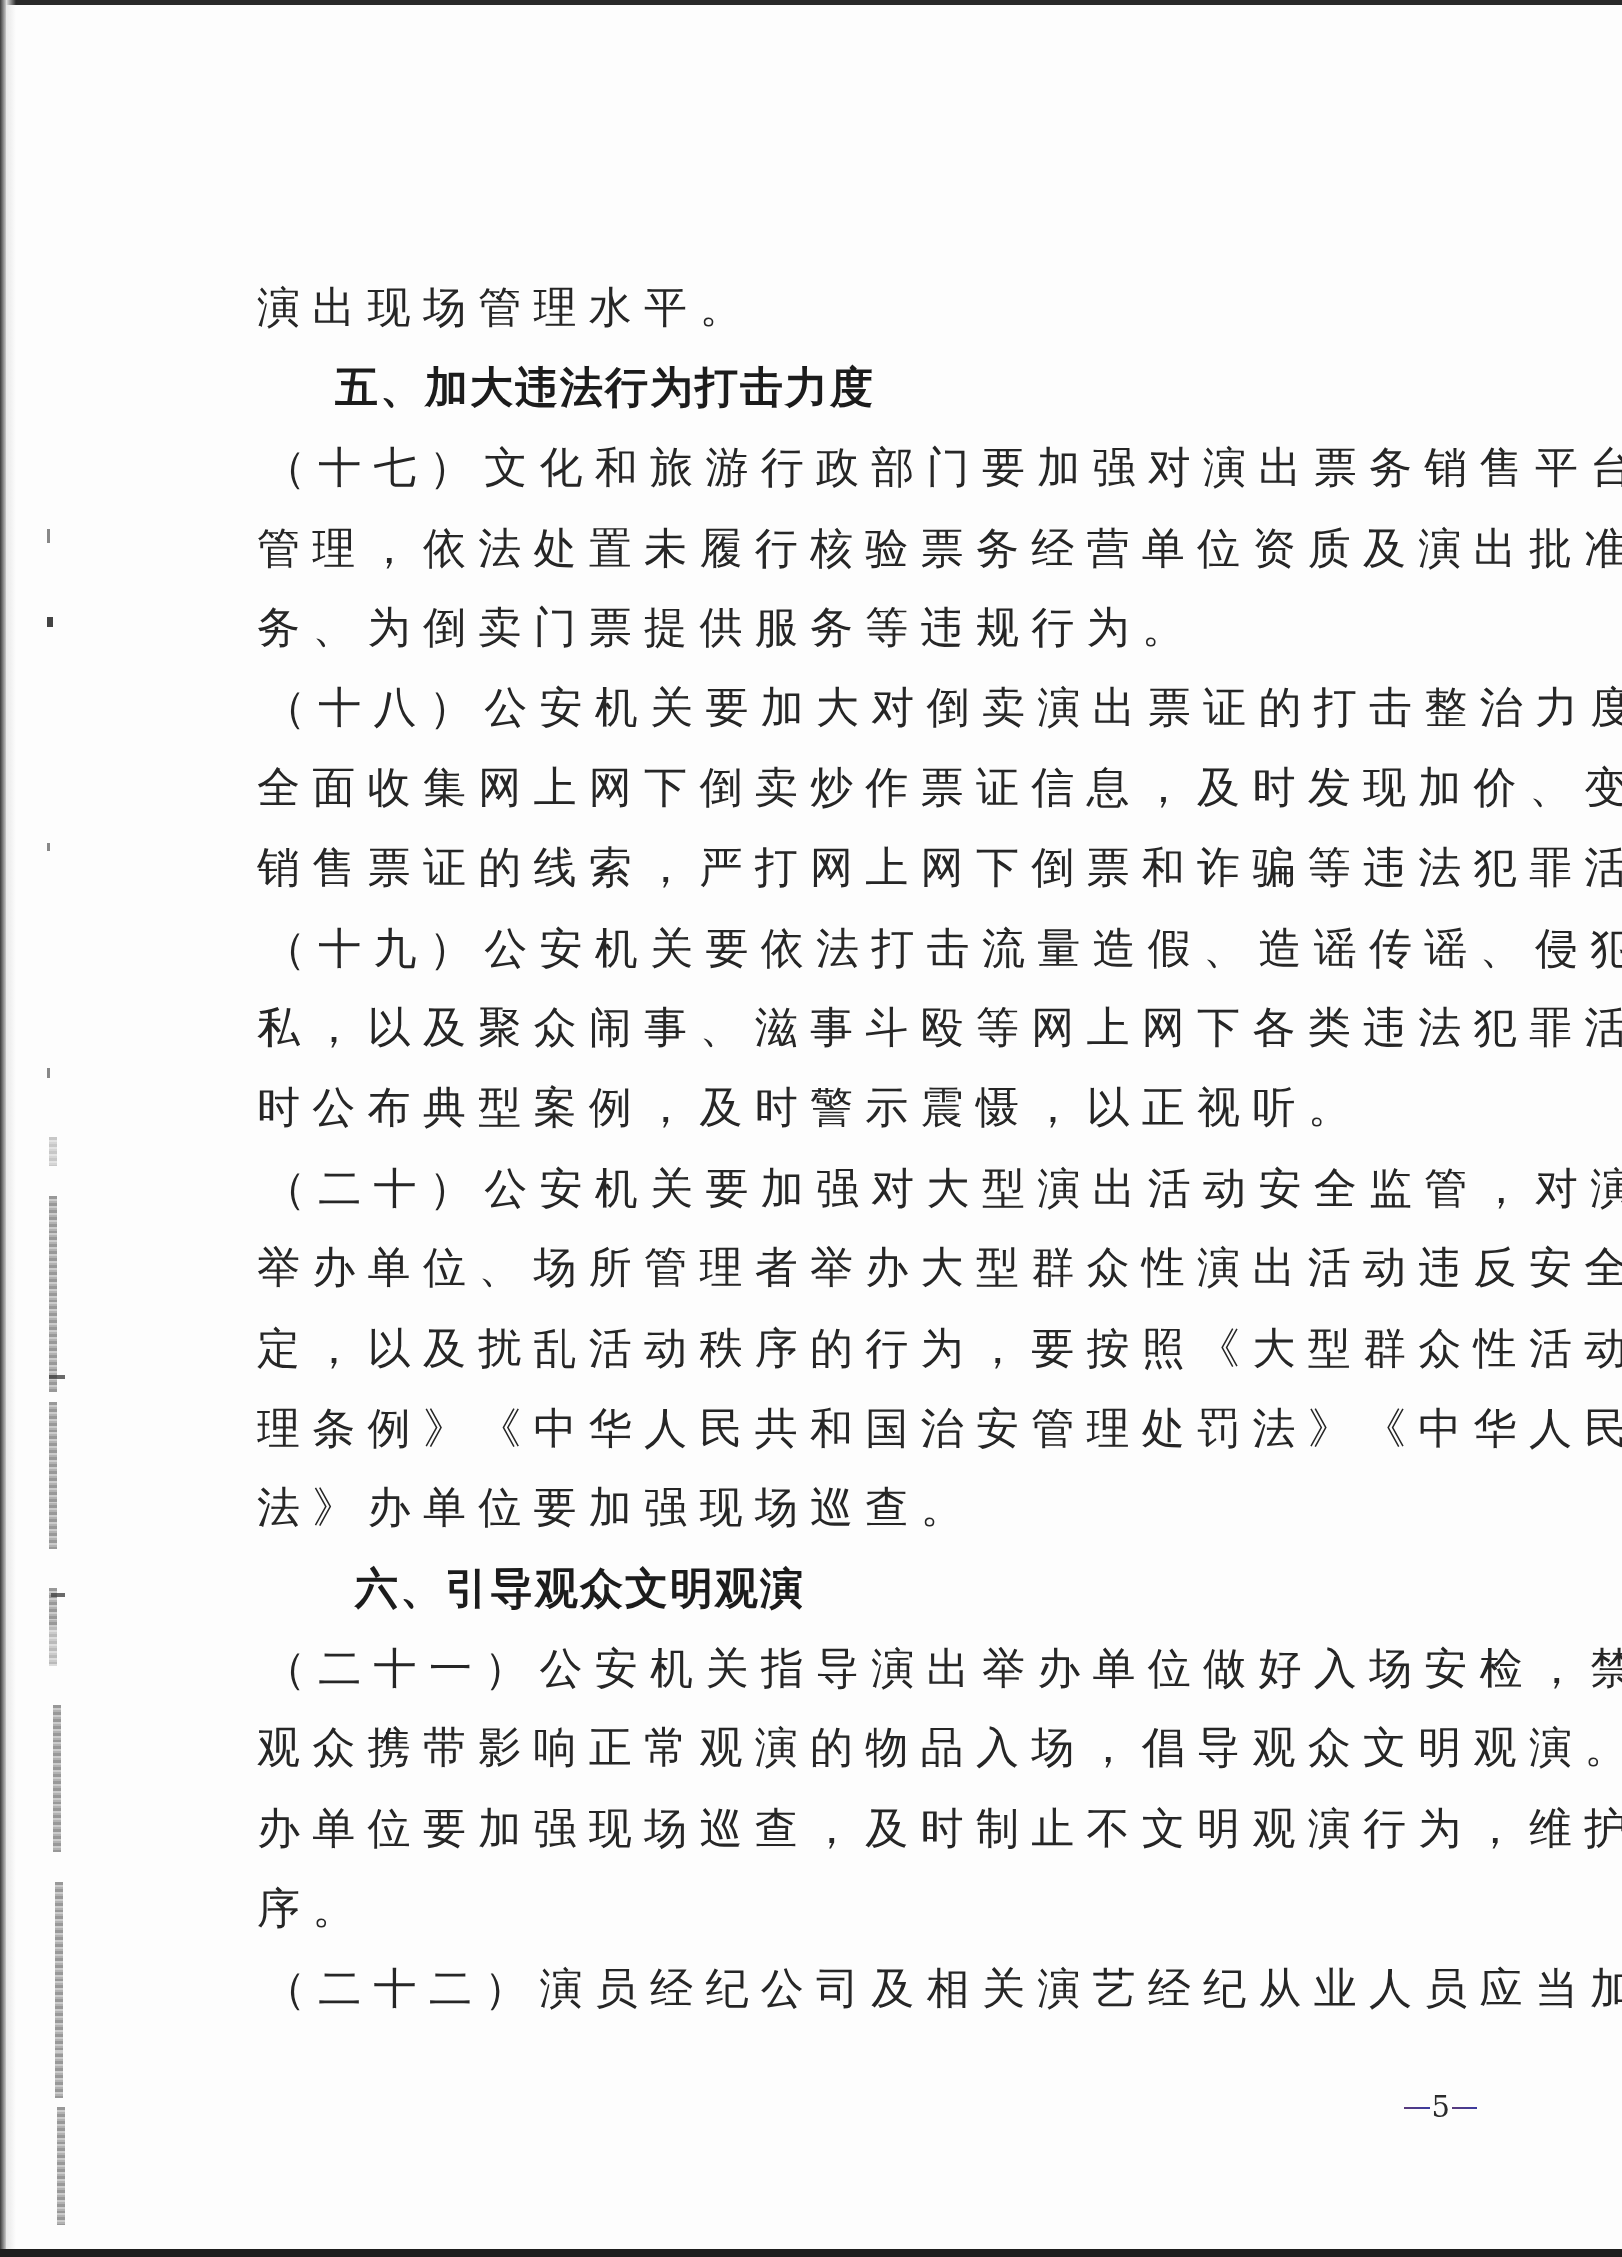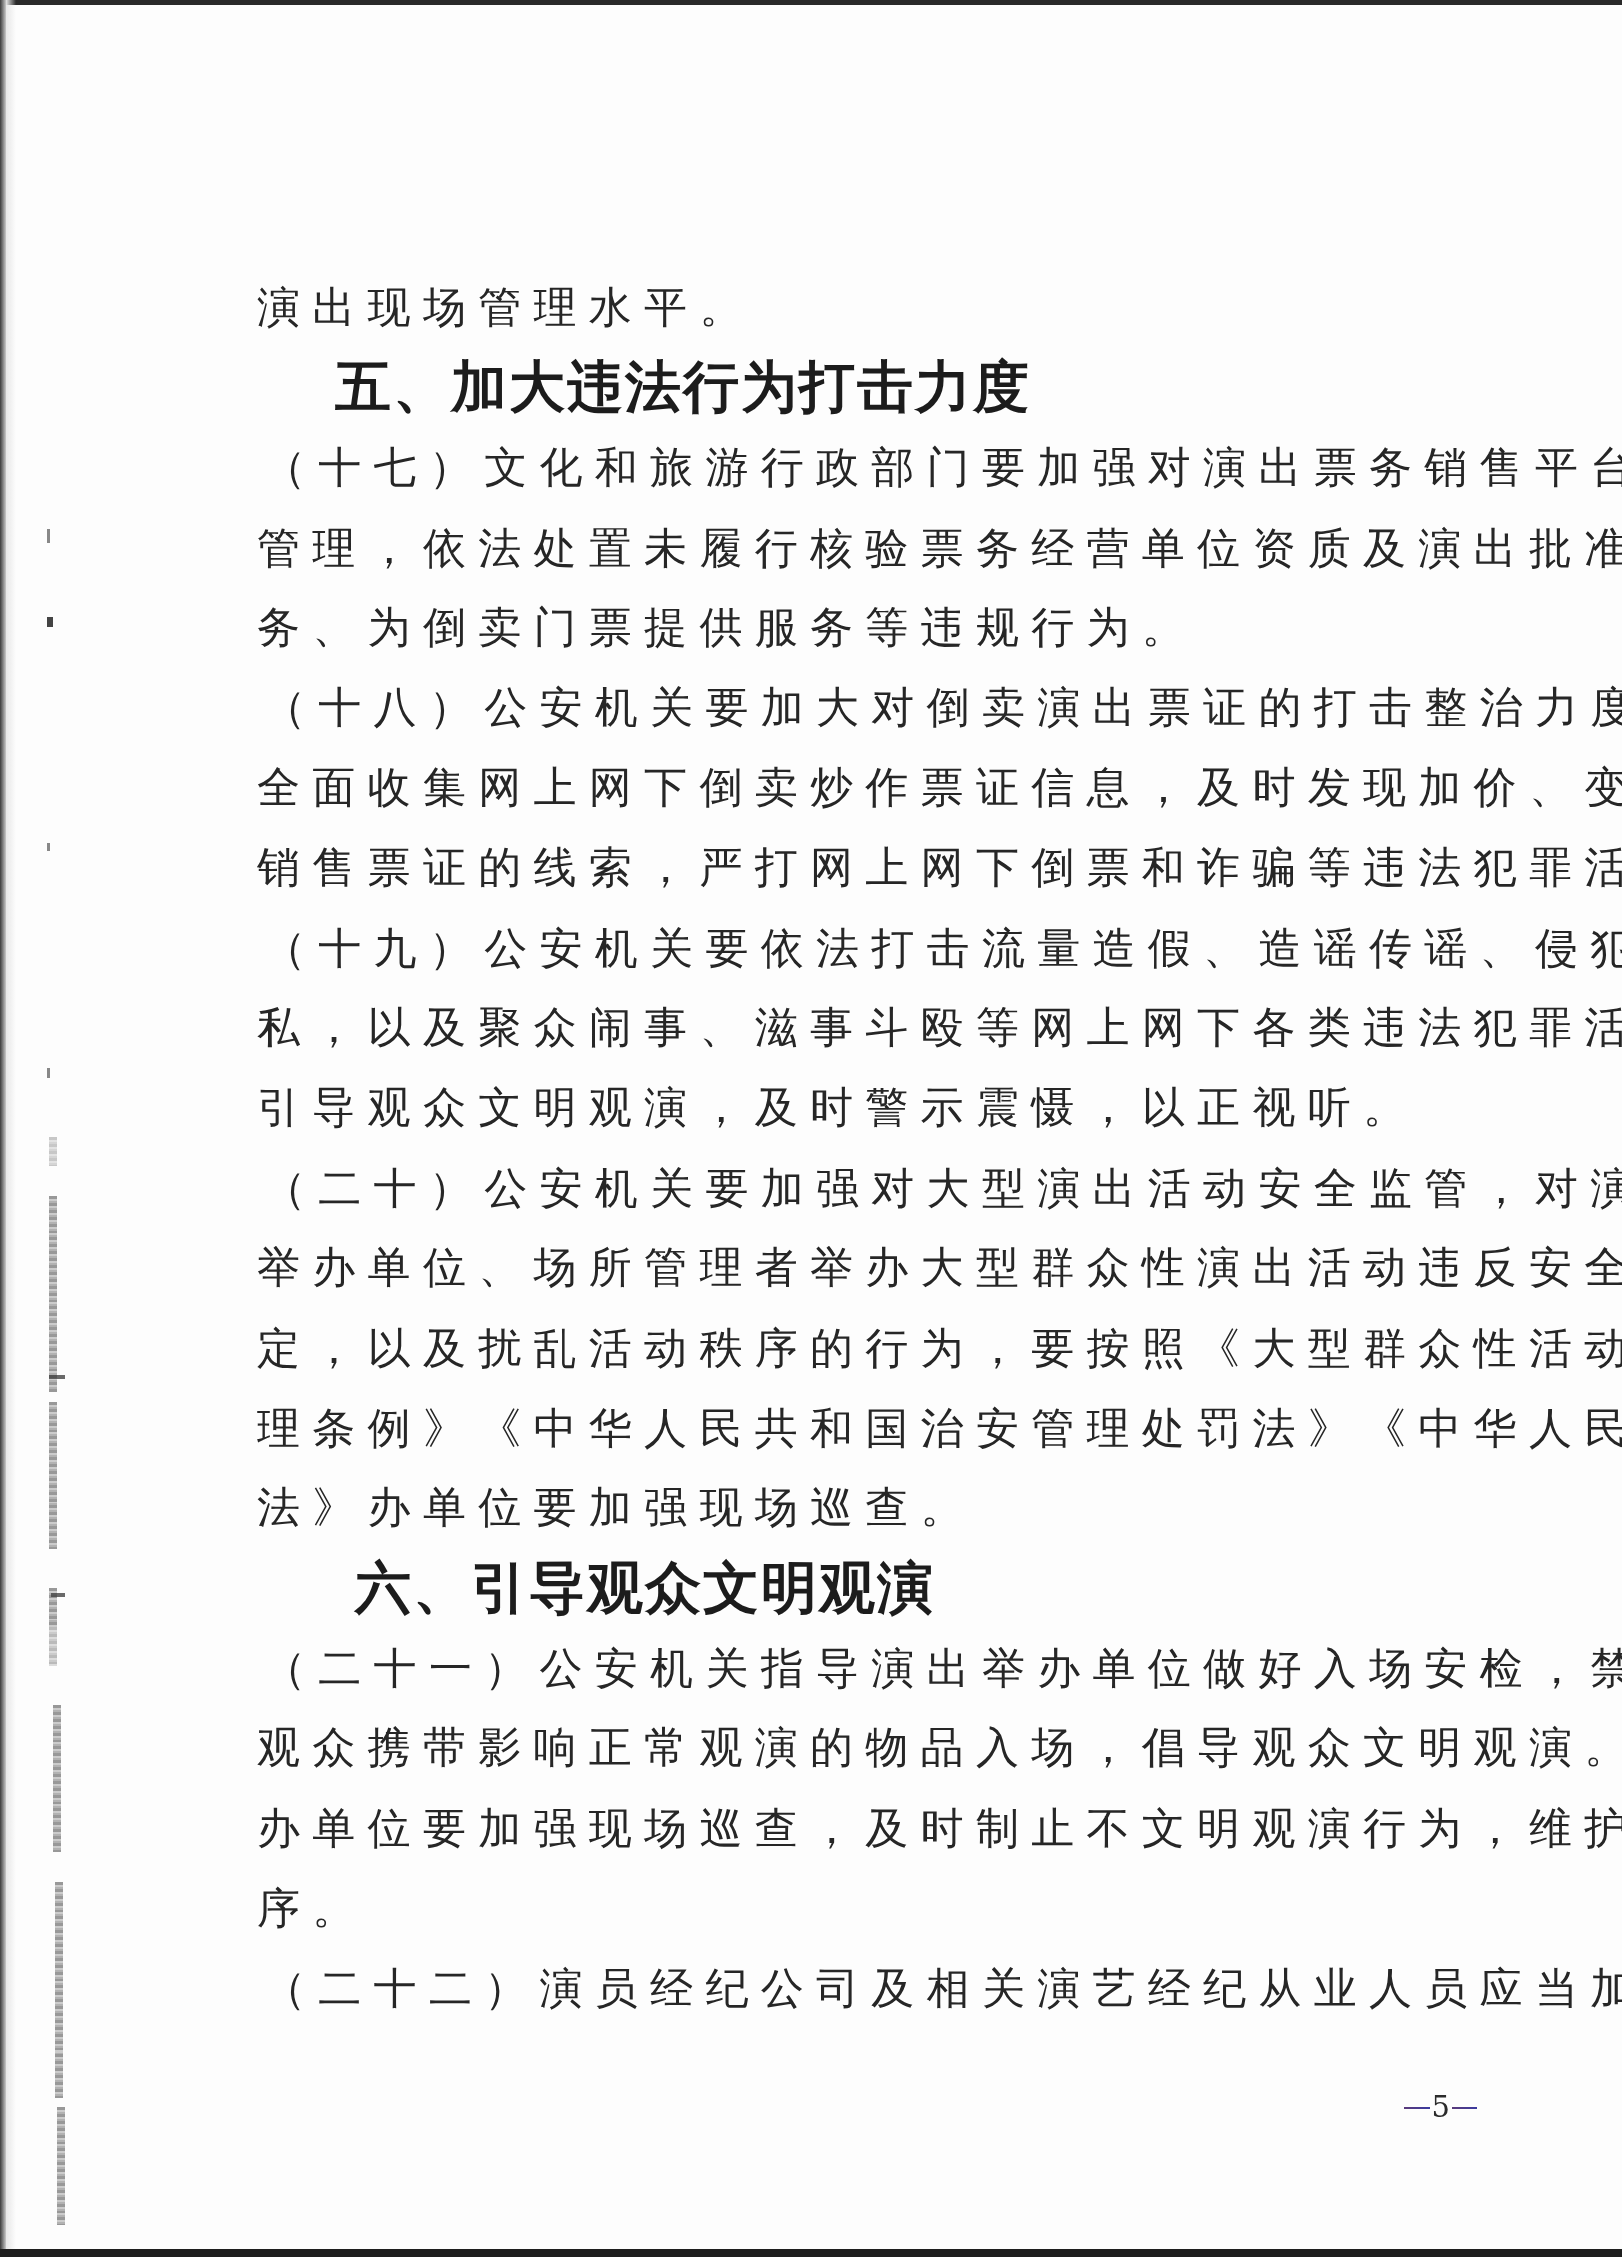--- a/index.html
+++ b/index.html
@@ -79,21 +79,21 @@
     white-space: nowrap;
     color: #262626;
     font-weight: normal;
   }
   .line.indent {
     left: 263px;
   }
   .line.heading {
     left: 335px;
     letter-spacing: 2px;
-    font-size: 56px;
+    font-size: 43px;
     font-weight: bold;
     color: #1c1c1c;
   }
   .page-number {
     position: absolute;
     left: 1404px;
     top: 2086px;
     height: 43px;
     line-height: 43px;
     font-family: "DejaVu Serif", "Liberation Serif", serif;
@@ -141,21 +141,21 @@
   <div class="line" style="top:267px;">演出现场管理水平。</div>
   <div class="line heading" style="top:347px;">五、加大违法行为打击力度</div>
   <div class="line indent" style="top:427px;">（十七）文化和旅游行政部门要加强对演出票务销售平台的</div>
   <div class="line" style="top:508px;">管理，依法处置未履行核验票务经营单位资质及演出批准文件义</div>
   <div class="line" style="top:587px;">务、为倒卖门票提供服务等违规行为。</div>
   <div class="line indent" style="top:667px;">（十八）公安机关要加大对倒卖演出票证的打击整治力度，</div>
   <div class="line" style="top:747px;">全面收集网上网下倒卖炒作票证信息，及时发现加价、变相加价</div>
   <div class="line" style="top:827px;">销售票证的线索，严打网上网下倒票和诈骗等违法犯罪活动。</div>
   <div class="line indent" style="top:908px;">（十九）公安机关要依法打击流量造假、造谣传谣、侵犯隐</div>
   <div class="line" style="top:987px;">私，以及聚众闹事、滋事斗殴等网上网下各类违法犯罪活动。适</div>
-  <div class="line" style="top:1067px;">引导观众文明观演，及时警示震慑，以正视听。</div>
+  <div class="line" style="top:1067px;">时公布典型案例，及时警示震慑，以正视听。</div>
   <div class="line indent" style="top:1148px;">（二十）公安机关要加强对大型演出活动安全监管，对演出</div>
   <div class="line" style="top:1227px;">举办单位、场所管理者举办大型群众性演出活动违反安全管理规</div>
   <div class="line" style="top:1308px;">定，以及扰乱活动秩序的行为，要按照《大型群众性活动安全管</div>
   <div class="line" style="top:1388px;">理条例》《中华人民共和国治安管理处罚法》《中华人民共和国刑</div>
   <div class="line" style="top:1467px;">法》办单位要加强现场巡查。</div>
   <div class="line heading" style="top:1548px;left:355px;">六、引导观众文明观演</div>
   <div class="line indent" style="top:1628px;">（二十一）公安机关指导演出举办单位做好入场安检，禁止</div>
   <div class="line" style="top:1707px;">观众携带影响正常观演的物品入场，倡导观众文明观演。演出举</div>
   <div class="line" style="top:1788px;">办单位要加强现场巡查，及时制止不文明观演行为，维护观演秩</div>
   <div class="line" style="top:1868px;">序。</div>

